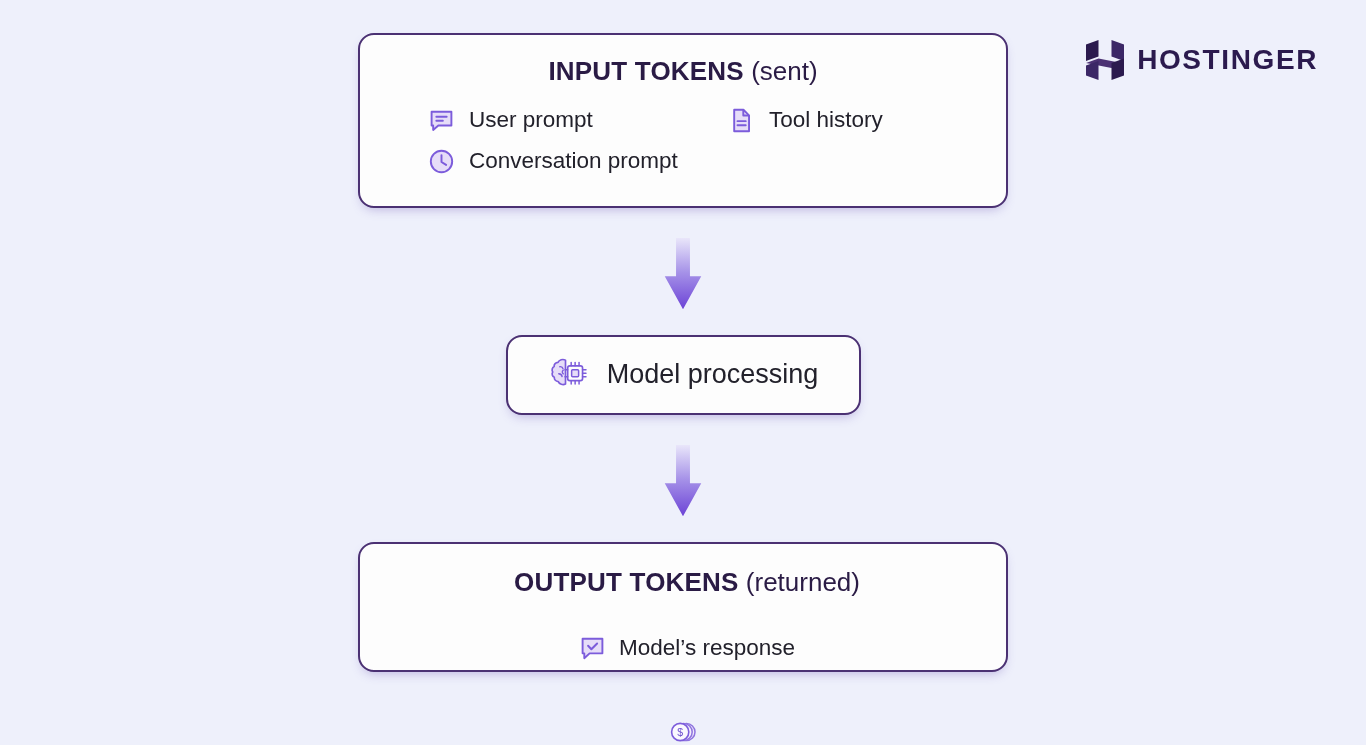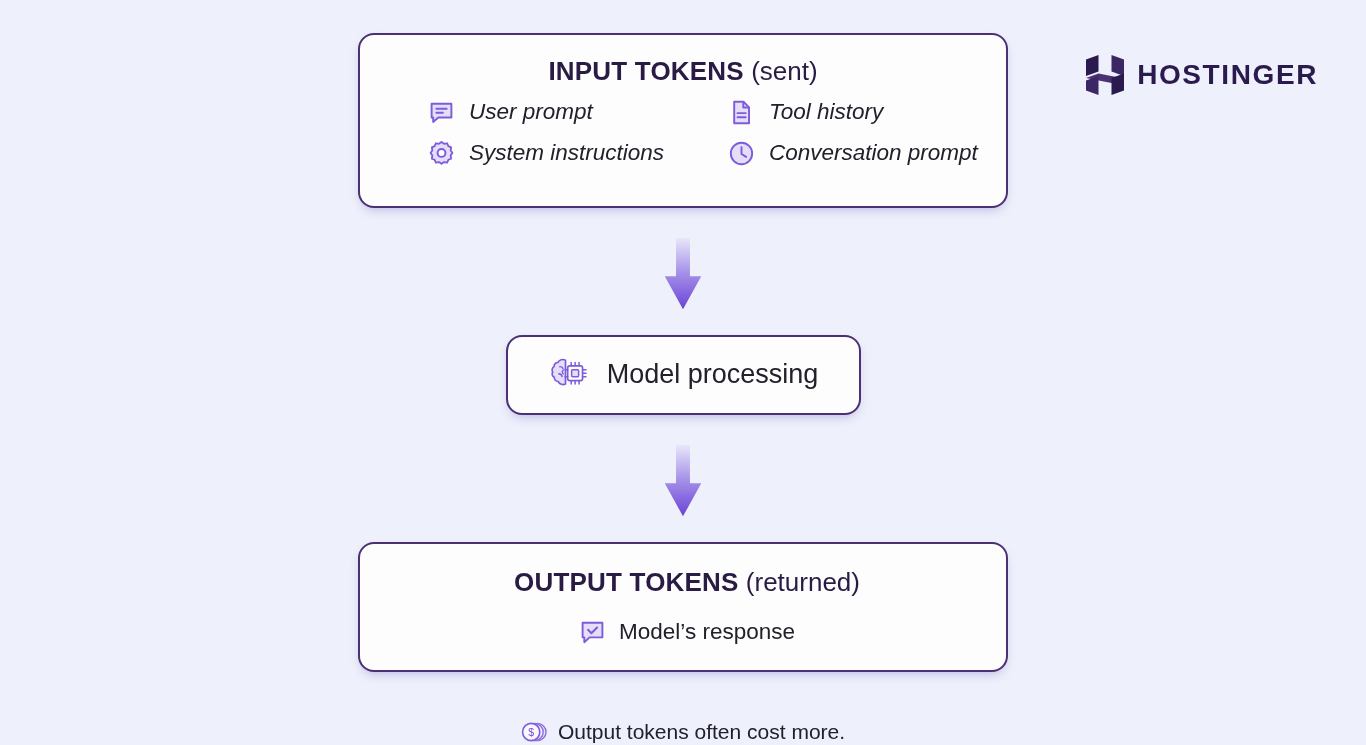--- a/index.html
+++ b/index.html
@@ -17,21 +17,20 @@
   }
 
   
   .brand {
     position: absolute;
     top: 40px;
     right: 48px;
     display: flex;
     align-items: center;
     gap: 13px;
-    margin-top: 15px;
   }
   .brand-mark {
     width: 38px;
     height: 40px;
     display: block;
   }
   .brand-text {
     font-size: 28px;
     font-weight: bold;
     letter-spacing: 1.6px;
@@ -77,27 +76,26 @@
   }
   .card-title .strong {
     font-weight: bold;
     letter-spacing: 0.2px;
   }
   .card-title .light {
     font-weight: normal;
   }
 
   .item-grid {
-    margin-top: 13px;
+    margin-top: 21px;
     display: grid;
     grid-template-columns: 300px auto;
     row-gap: 14px;
     column-gap: 0px;
     padding-left: 28px;
-    font-style: italic;
   }
   .item {
     display: flex;
     align-items: center;
     gap: 14px;
   }
   .item-label {
     font-size: 22.5px;
     color: #22212b;
     white-space: nowrap;
@@ -141,21 +139,21 @@
   
   .card-output {
     width: 650px;
     height: 145px;
     padding: 24px 32px 0 40px;
     display: flex;
     flex-direction: column;
     align-items: center;
   }
   .output-item {
-    margin-top: 22px;
+    margin-top: 38px;
     display: flex;
     align-items: center;
     gap: 13px;
   }
 
   
   .footnote {
     margin-top: 23px;
     display: flex;
     align-items: center;
@@ -208,27 +206,20 @@
       <div class="item">
         <svg class="ico" viewBox="0 0 24 24">
           <path d="M5.5 2.4h8.2l5 5v14.2H5.5z" fill="#e6ddf8" stroke="#7c5cdb" stroke-width="1.7" stroke-linejoin="round"></path>
           <path d="M13.6 2.4v5.2h5.1" fill="none" stroke="#7c5cdb" stroke-width="1.7" stroke-linejoin="round"></path>
           <line x1="8.4" y1="12.6" x2="15.8" y2="12.6" stroke="#7c5cdb" stroke-width="1.6" stroke-linecap="round"></line>
           <line x1="8.4" y1="16.2" x2="15.8" y2="16.2" stroke="#7c5cdb" stroke-width="1.6" stroke-linecap="round"></line>
         </svg>
         <span class="item-label">Tool history</span>
       </div>
 
-      <div class="item">
-        <svg class="ico" viewBox="0 0 24 24">
-          <path d="M12 1.8l2.3 1.6 2.7-.5 1.1 2.5 2.5 1.1-.5 2.7 1.6 2.3-1.6 2.3.5 2.7-2.5 1.1-1.1 2.5-2.7-.5L12 21.2l-2.3-1.6-2.7.5-1.1-2.5-2.5-1.1.5-2.7L2.3 11.5 3.9 9.2l-.5-2.7 2.5-1.1 1.1-2.5 2.7.5z" fill="#e6ddf8" stroke="#7c5cdb" stroke-width="1.6" stroke-linejoin="round"></path>
-          <circle cx="12" cy="11.5" r="3.5" fill="#fdfdfd" stroke="#7c5cdb" stroke-width="1.7"></circle>
-        </svg>
-        <span class="item-label">System instructions</span>
-      </div>
 
       <div class="item">
         <svg class="ico" viewBox="0 0 24 24">
           <circle cx="12" cy="12" r="9.5" fill="#e6ddf8" stroke="#7c5cdb" stroke-width="1.7"></circle>
           <path d="M12 6.3v6.1l4.1 2.6" fill="none" stroke="#7c5cdb" stroke-width="1.7" stroke-linecap="round" stroke-linejoin="round"></path>
         </svg>
         <span class="item-label">Conversation prompt</span>
       </div>
 
     </div>
@@ -293,16 +284,15 @@
     </div>
   </div>
 
   <div class="footnote">
     <svg class="ico-coin" viewBox="0 0 26 26">
       <circle cx="16.4" cy="13" r="8.6" fill="#efe9fb" stroke="#8f74df" stroke-width="1.5"></circle>
       <circle cx="13.6" cy="13" r="8.6" fill="#f3eefc" stroke="#8f74df" stroke-width="1.5"></circle>
       <circle cx="10.2" cy="13" r="8.6" fill="#faf8fe" stroke="#7c5cdb" stroke-width="1.6"></circle>
       <text x="10.2" y="17.2" text-anchor="middle" font-family="'Liberation Sans', sans-serif" font-size="10.5" fill="#6c4fce">$</text>
     </svg>
-    <span class="footnote-text">Output tokens often cost more.</span>
   </div>
 
 </div>
 
 </body></html>

